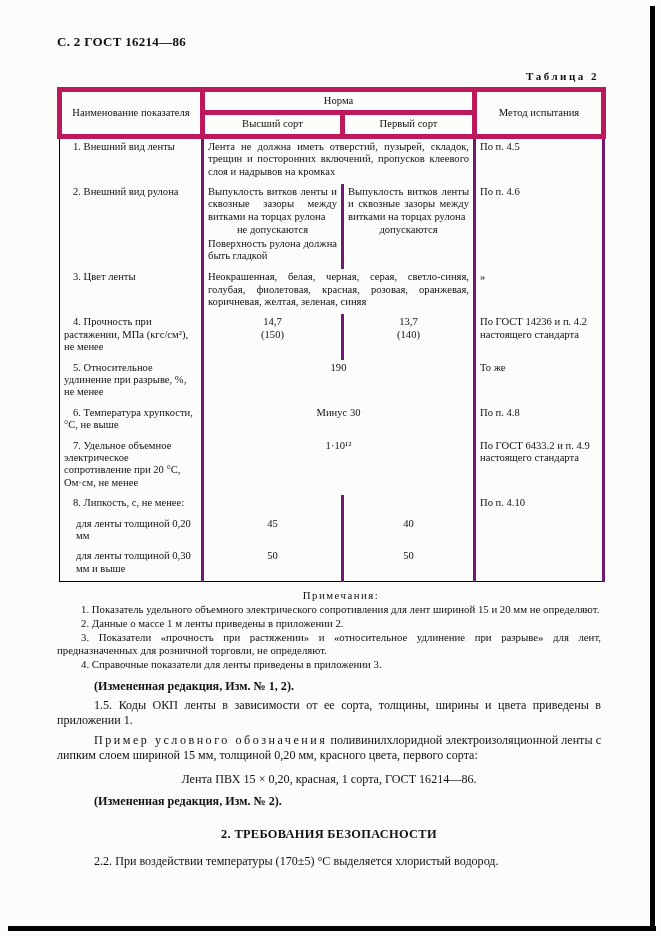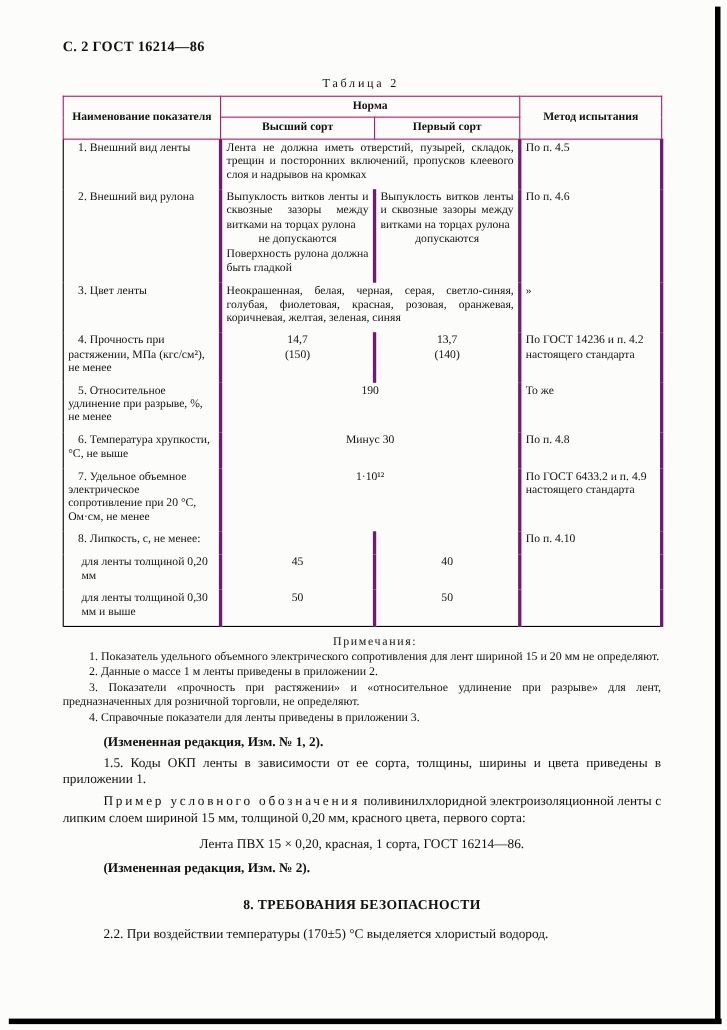--- a/index.html
+++ b/index.html
@@ -11,31 +11,31 @@
     color: #111;
   }
   .edge-right  { position: absolute; top: 6px; right: 6px; width: 5px; height: 924px; background: #000; }
   .edge-bottom { position: absolute; left: 8px; bottom: 5px; width: 648px; height: 5px; background: #000; }
 
   .content { position: absolute; left: 57px; top: 34px; width: 544px; }
 
   .doc-header { font-weight: bold; font-size: 13px; letter-spacing: .3px; }
 
   .table-caption {
-    text-align: center; font-size: 11px; letter-spacing: 2.5px;
-    margin-top: 20px; margin-bottom: 5px; padding-right: 2px;
+    text-align: right; font-size: 11px; letter-spacing: 2.5px;
+    margin-top: 20px; margin-bottom: 5px; padding-right: 2px; font-weight: bold;
   }
 
   table.spec {
     width: 100%; border-collapse: collapse; table-layout: fixed;
     border: 1px solid #000;
     font-size: 10.6px; line-height: 1.17;
   }
   .spec th {
-    border: 1px solid #be185d; font-weight: bold;
+    border: 5px solid #be185d; font-weight: normal;
     padding: 3px 4px; text-align: center; vertical-align: middle;
   }
   .spec td {
     border-left: 1px solid #000; border-right: 3px solid #701a75;
     vertical-align: top; padding: 2px 4px 6px;
   }
   .c-name { text-indent: 9px; }
   .c-name.sub { text-indent: 0; padding-left: 16px; }
   .c-method { padding-left: 6px; }
   .just { text-align: justify; }
@@ -175,18 +175,18 @@
 
   <div class="para">1.5. Коды ОКП ленты в зависимости от ее сорта, толщины, ширины и цвета приведены в приложении 1.</div>
 
 
   <div class="para"><span class="spaced">Пример условного обозначения</span> <span>поливинилхлоридной электроизоляционной ленты с липким слоем шириной 15 мм, толщиной 0,20 мм, красного цвета, первого сорта:</span></div>
 
   <div class="designation">Лента ПВХ 15 × 0,20, красная, 1 сорта, ГОСТ 16214—86.</div>
 
   <div class="para bold" style="margin-top:7px">(Измененная редакция, Изм. № 2).</div>
 
-  <div class="section-title">8. ТРЕБОВАНИЯ БЕЗОПАСНОСТИ</div>
+  <div class="section-title">2. ТРЕБОВАНИЯ БЕЗОПАСНОСТИ</div>
 
 
   <div class="para">2.2. При воздействии температуры (170±5) °С выделяется хлористый водород.</div>
 
 </div>
 
 </body></html>

